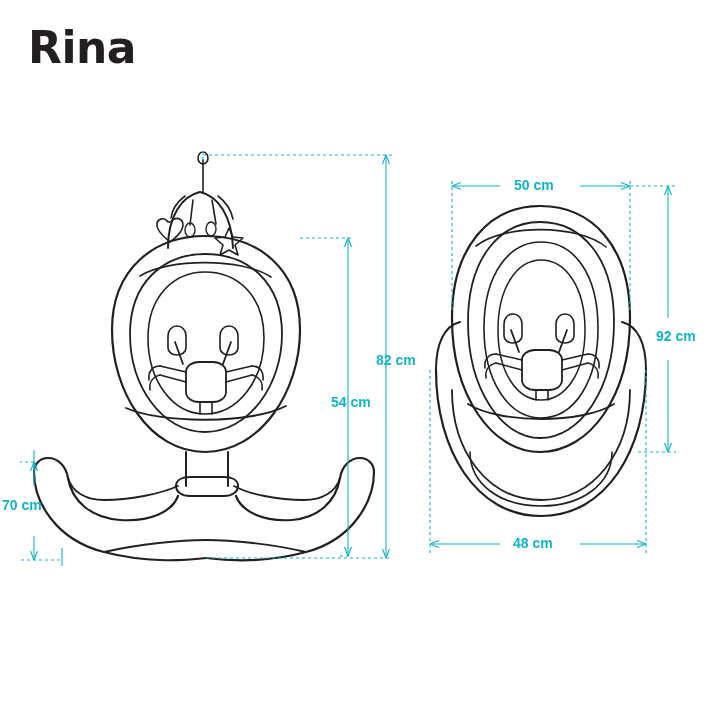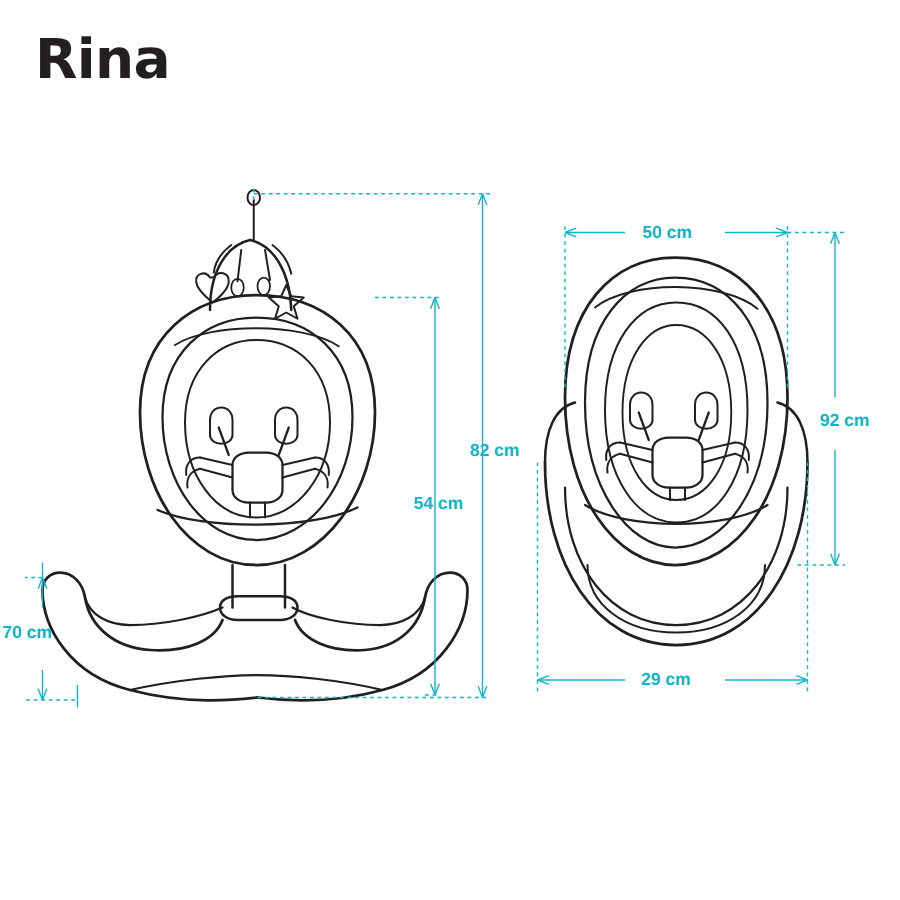--- a/index.html
+++ b/index.html
@@ -230,15 +230,15 @@
   <div class="dim-label" style="left:376px; top:352px;">82 cm</div>
 
   <div class="dim-label" style="left:331px; top:394px;text-align:right;">54 cm</div>
 
   <div class="dim-label" style="left:2px; top:497px;">70 cm</div>
 
   <div class="dim-label" style="left:514px; top:177px;">50 cm</div>
 
   <div class="dim-label" style="left:656px; top:328px;">92 cm</div>
 
-  <div class="dim-label" style="left:513px; top:535px;">29 cm</div>
+  <div class="dim-label" style="left:513px; top:535px;">48 cm</div>
 
 </div>
 
 </body></html>

